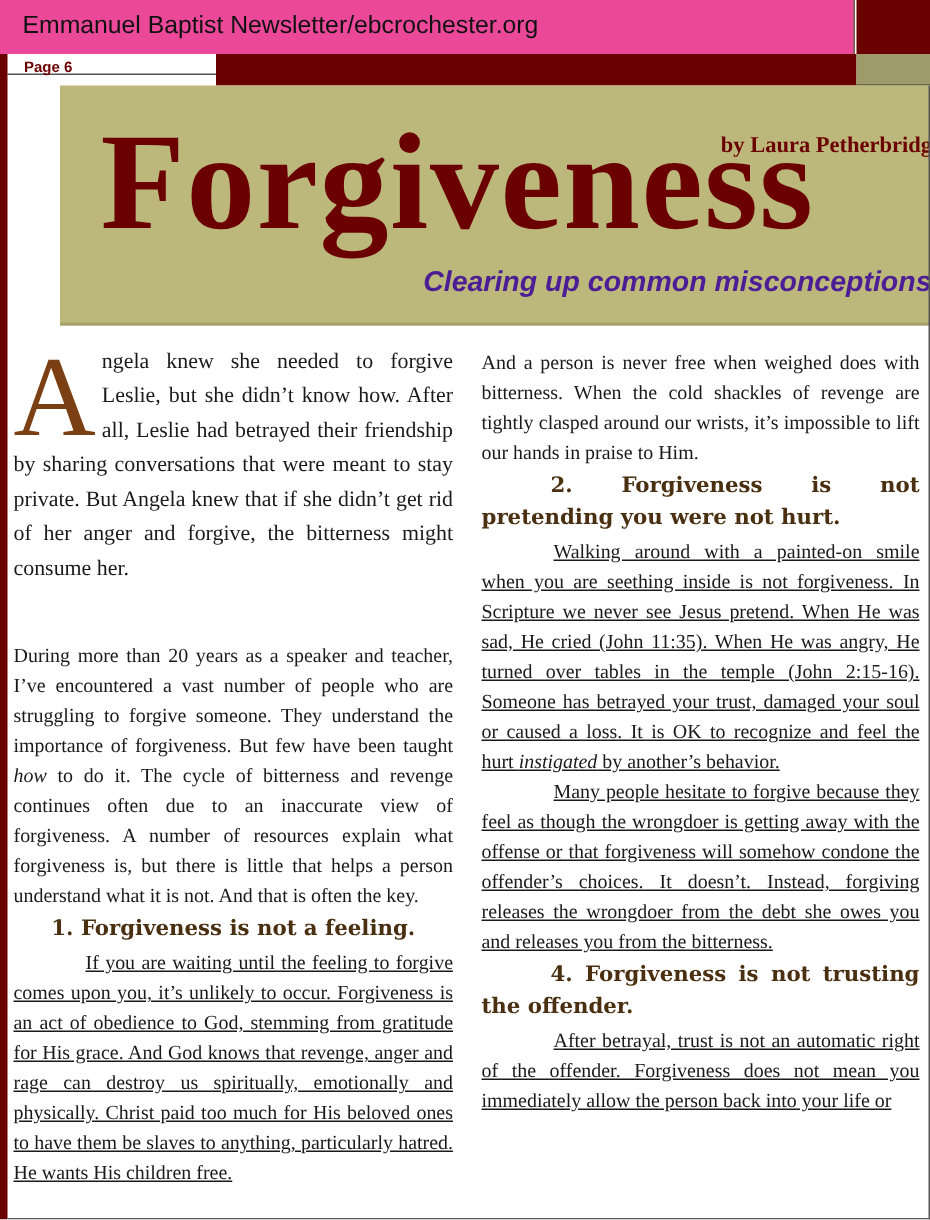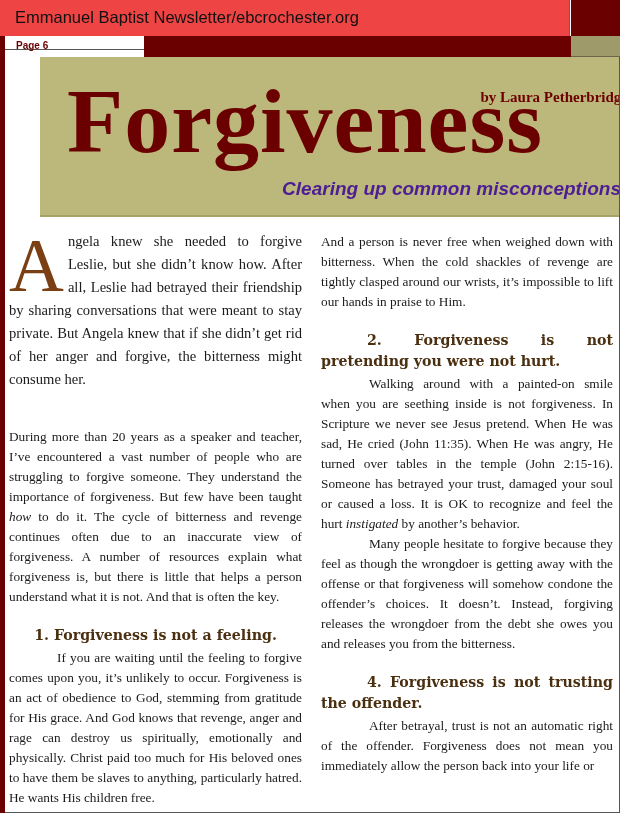--- a/index.html
+++ b/index.html
@@ -1,21 +1,21 @@
 <!DOCTYPE html>
 <html><head>
   <meta charset="utf-8">
   <style>
     * { margin: 0; padding: 0; box-sizing: border-box; }
     html, body { width: 620px; height: 813px; overflow: hidden; background: #ffffff; }
     body { position: relative; font-family: "Liberation Serif", serif; color: #1a1a1a; }
 
     .topbar {
       position: absolute; left: 0; top: 0; width: 570px; height: 36px;
-      background: #ef4444; border-right: 1px solid #6b6448;
+      background: #ec4899; border-right: 1px solid #6b6448;
     }
     .topbar .nl-name {
       position: absolute; left: 15px; top: 8px;
       font-family: "Liberation Sans", sans-serif; font-size: 16.5px; color: #111;
     }
     .topbar .nl-date {
       position: absolute; right: 14px; top: 8px;
       font-family: "Liberation Sans", sans-serif; font-size: 16.5px; color: #111; margin-top: 28px;
     }
     .corner-maroon {
@@ -63,25 +63,25 @@
     .col { position: absolute; top: 230px; font-size: 13.3px; line-height: 20px; text-align: justify; }
     .col-left { left: 9px; width: 293px; }
     .col-right { left: 321px; width: 292px; top: 232px; }
 
     .dropcap {
       float: left; font-family: "Liberation Serif", serif; font-size: 76px; line-height: 62px;
       color: #7a3f12; margin: 4px 4px 0 0; height: 60px;
     }
     .intro { font-size: 14.6px; line-height: 23px; }
     p.gap { margin-top: 36px; }
-    .indent { text-indent: 48px; }
+    .indent { text-indent: 48px; text-decoration: underline; }
 
     h2 {
       font-family: "DejaVu Serif", serif; font-weight: bold; font-size: 14.2px; color: #4a2f10;
-      line-height: 21px; margin: 18px 0 2px 0; text-align: justify;
+      line-height: 21px; margin: 2px 0 2px 0; text-align: justify;
     }
     h2.center { text-align: center; }
     h2.indented { text-indent: 46px; }
 
     .outer-border {
       position: absolute; left: 5px; top: 57px; width: 615px; height: 756px;
       border-right: 1px solid #555; border-bottom: 1px solid #555; pointer-events: none;
     }
   </style>
 </head>
@@ -108,21 +108,21 @@
 <div class="col col-left">
   <p class="intro">
     <span class="dropcap">A</span><span>ngela knew she needed to forgive Leslie, but she didn’t know how. After all, Leslie had betrayed their friendship by sharing conversations that were meant to stay private.  But Angela knew that if she didn’t get rid of her anger and forgive, the bitterness might consume her.</span>
   </p>
   <p class="gap"><span>During more than 20 years as a speaker and teacher, I’ve encountered a vast number of people who are struggling to forgive someone.  They understand the importance of forgiveness.  But few have been taught </span><em>how</em><span> to do it.  The cycle of bitterness and revenge continues often due to an inaccurate view of forgiveness.  A number of resources explain what forgiveness is, but there is little that helps a person understand what it is not.  And that is often the key.</span></p>
   <h2 class="center">1. Forgiveness is not a feeling.</h2>
   <p class="indent">If you are waiting until the feeling to forgive comes upon you, it’s unlikely to occur.  Forgiveness is an act of obedience to God, stemming from gratitude for His grace.  And God knows that revenge, anger and rage can destroy us spiritually, emotionally and physically.  Christ paid too much for His beloved ones to have them be slaves to anything, particularly hatred.  He wants His children free.</p>
 </div>
 
 <div class="col col-right">
-  <p>And a person is never free when weighed down with bitterness.  When the cold shackles of revenge are tightly clasped around our wrists, it’s impossible to lift our hands in praise to Him.</p>
+  <p>And a person is never free when weighed does with bitterness.  When the cold shackles of revenge are tightly clasped around our wrists, it’s impossible to lift our hands in praise to Him.</p>
   <h2 class="indented">2. Forgiveness is not pretending you were not hurt.</h2>
   <p class="indent"><span>Walking around with a painted-on smile when you are seething inside is not forgiveness.  In Scripture we never see Jesus pretend.  When He was sad, He cried (John 11:35).  When He was angry, He turned over tables in the temple (John 2:15-16).  Someone has betrayed your trust, damaged your soul or caused a loss.  It is OK to recognize and feel the hurt </span><em>instigated</em><span> by another’s behavior.</span></p>
   <p class="indent">Many people hesitate to forgive because they feel as though the wrongdoer is getting away with the offense or that forgiveness will somehow condone the offender’s choices.  It doesn’t.  Instead, forgiving releases the wrongdoer from the debt she owes you and releases you from the bitterness.</p>
   <h2 class="indented">4. Forgiveness is not trusting the offender.</h2>
   <p class="indent">After betrayal, trust is not an automatic right of the offender.  Forgiveness does not mean you immediately allow the person back into your life or</p>
 </div>
 
 <div class="outer-border"></div>
 
 </body></html>

